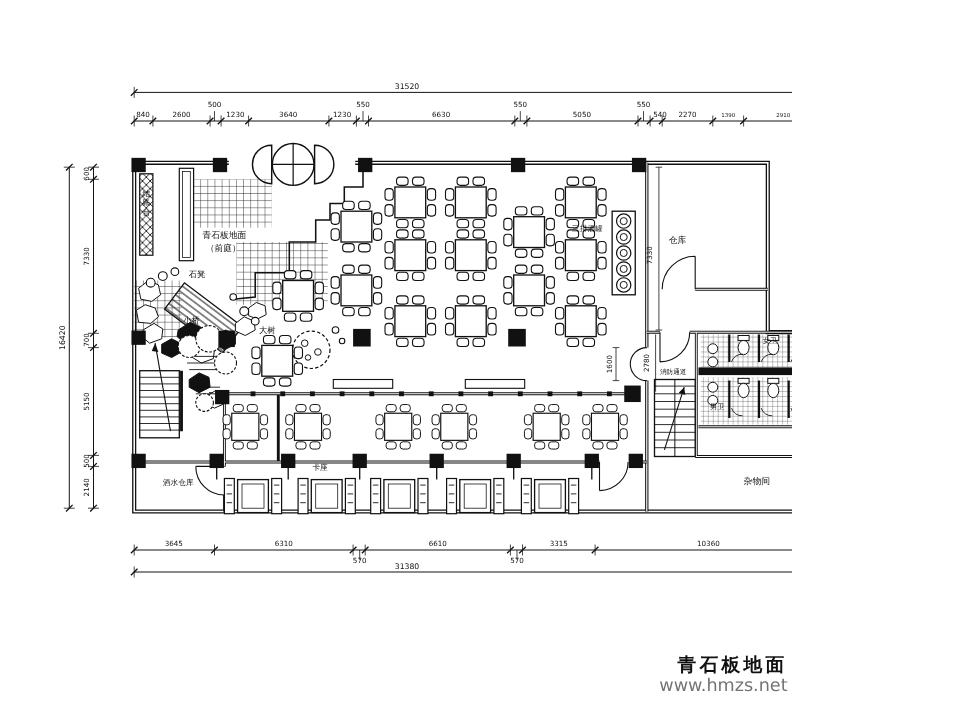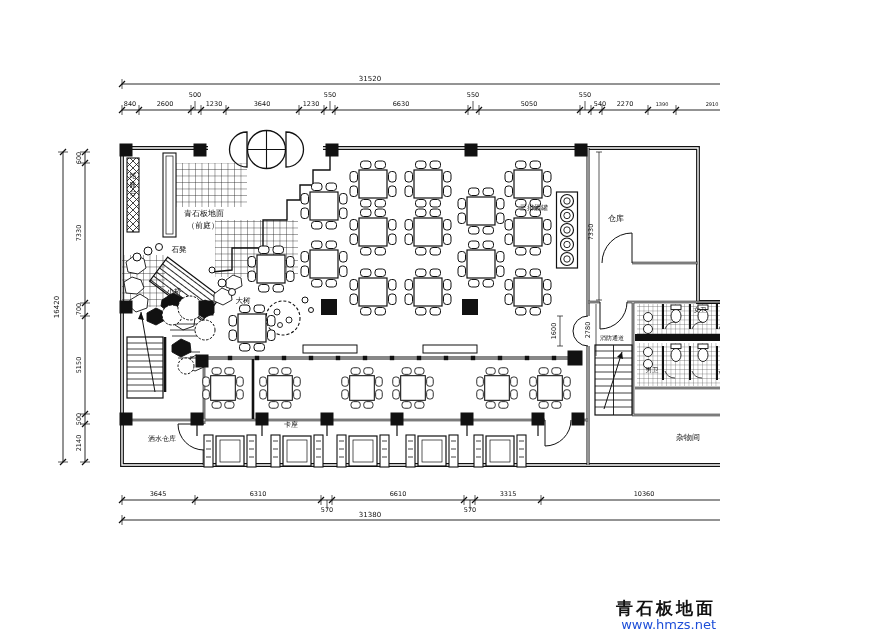--- a/index.html
+++ b/index.html
@@ -2,21 +2,21 @@
 <html><head>
 <meta charset="utf-8">
 <style>
   html,body{margin:0;padding:0;background:#fff;}
   .canvas{position:relative;width:720px;height:638px;background:#fff;overflow:hidden;
           font-family:"DejaVu Sans","Liberation Sans",sans-serif;}
   svg{position:absolute;left:0;top:0;}
   svg text{fill:#111;font-family:"DejaVu Sans","Liberation Sans",sans-serif;}
   .watermark{position:absolute;right:4px;bottom:6px;text-align:right;line-height:1.1;}
   .wm-brand{font-size:17px;font-weight:bold;color:#111;letter-spacing:3px;}
-  .wm-url{font-size:13px;color:#1d4ed8;}
+  .wm-url{font-size:16px;color:#737373;}
 </style>
 </head>
 <body>
 
 <div class="canvas">
 <svg id="plan" width="872" height="638" viewBox="0 0 872 638">
   <defs>
     <pattern id="pave" width="6.5" height="6.5" patternUnits="userSpaceOnUse">
       <path d="M0,0 H6.5 M0,0 V6.5" stroke="#222" stroke-width="0.8" fill="none"></path>
     </pattern>

